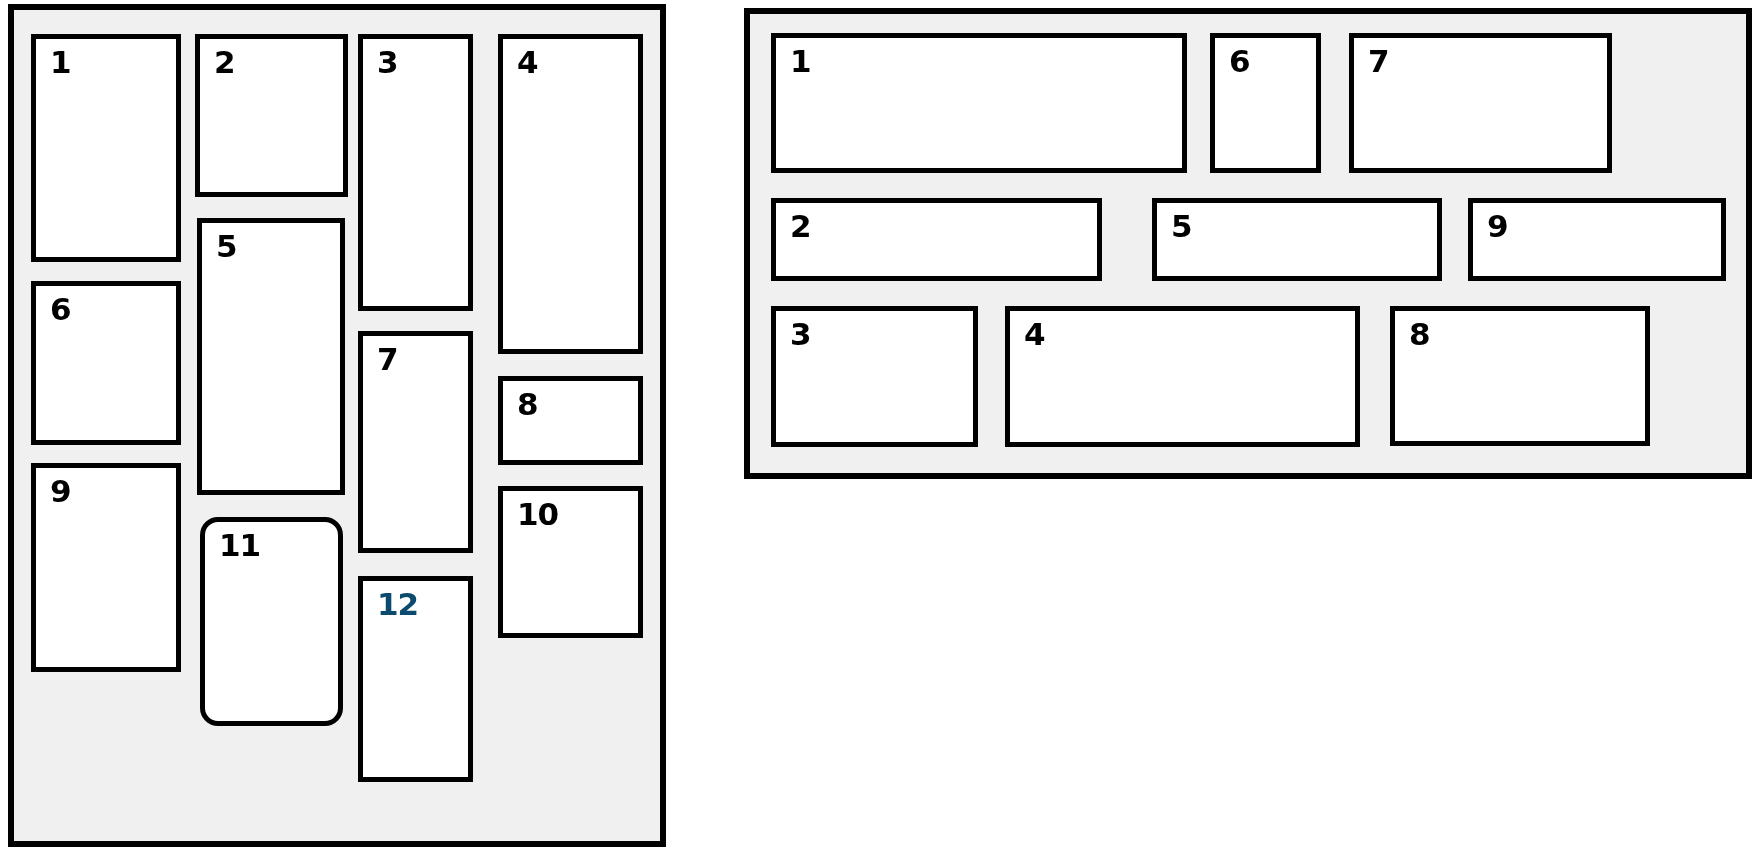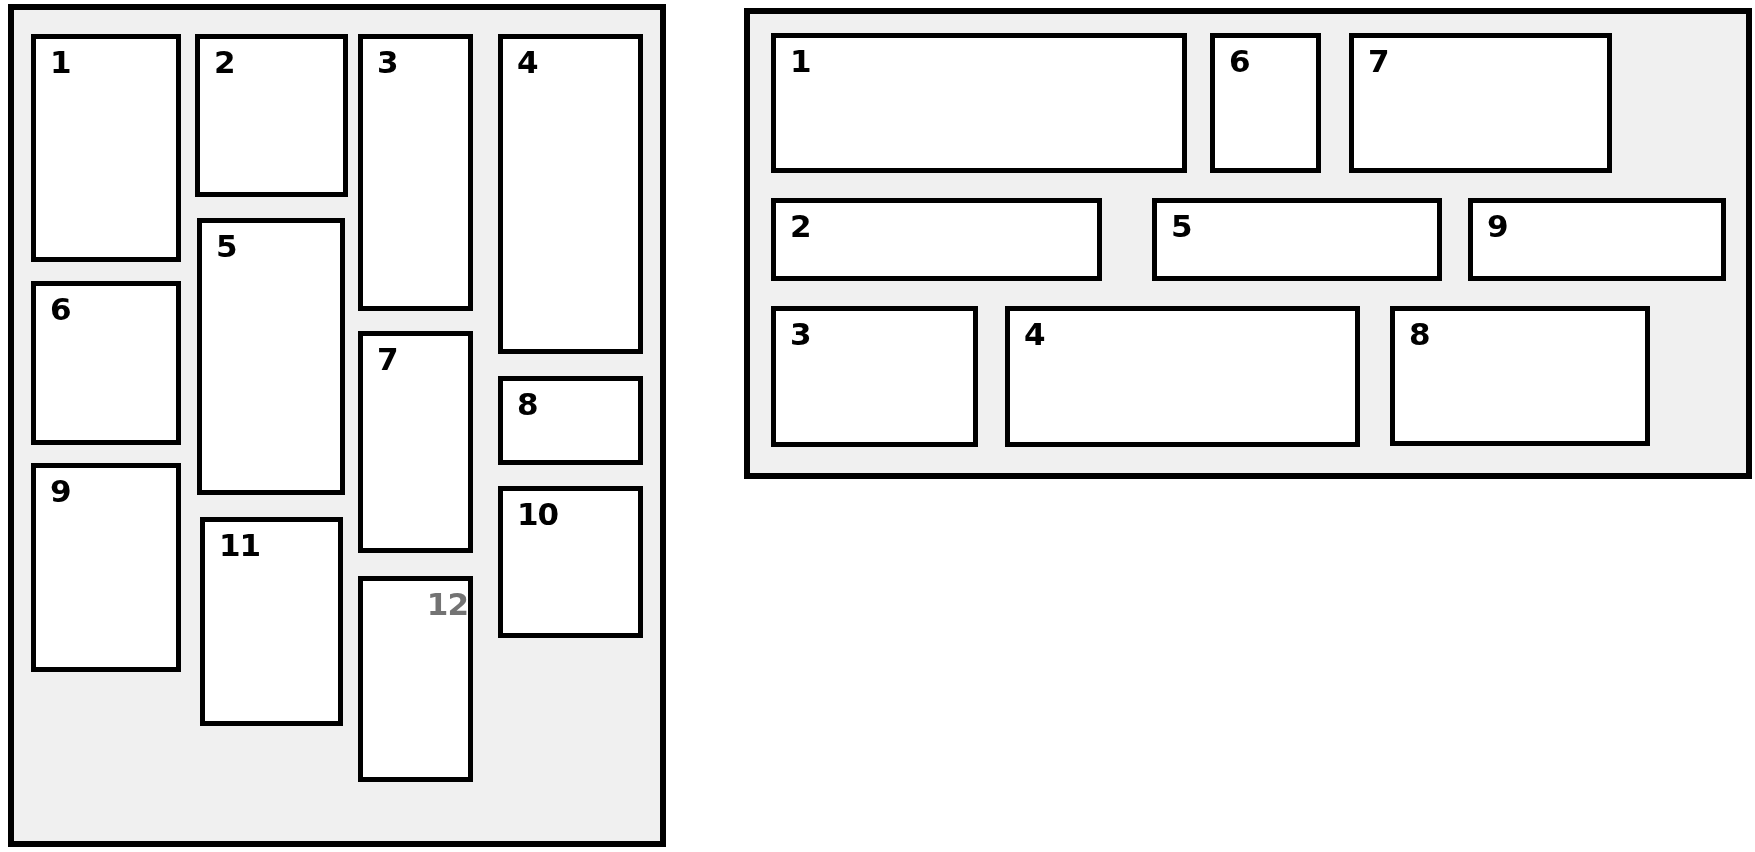--- a/index.html
+++ b/index.html
@@ -59,25 +59,25 @@
       </div>
       <div class="masonry-item" style="left: 484px; top: 366px; width: 145px; height: 89px; background: rgb(255, 255, 255); border-color: rgb(0, 0, 0);">
         <span class="item-label" style="color: rgb(0, 0, 0);">8</span>
       </div>
       <div class="masonry-item" style="left: 17px; top: 453px; width: 150px; height: 209px; background: rgb(255, 255, 255); border-color: rgb(0, 0, 0);">
         <span class="item-label" style="color: rgb(0, 0, 0);">9</span>
       </div>
       <div class="masonry-item" style="left: 484px; top: 476px; width: 145px; height: 152px; background: rgb(255, 255, 255); border-color: rgb(0, 0, 0);">
         <span class="item-label" style="color: rgb(0, 0, 0);">10</span>
       </div>
-      <div class="masonry-item" style="left: 186px; top: 507px; width: 143px; height: 209px; background: rgb(255, 255, 255); border-color: rgb(0, 0, 0);">
+      <div class="masonry-item" style="left: 186px; top: 507px; width: 143px; height: 209px; background: rgb(255, 255, 255); border-color: rgb(0, 0, 0); border-radius: 18px;">
         <span class="item-label" style="color: rgb(0, 0, 0);">11</span>
       </div>
       <div class="masonry-item" style="left: 344px; top: 566px; width: 115px; height: 206px; background: rgb(255, 255, 255); border-color: rgb(0, 0, 0);">
-        <span class="item-label" style="color: #737373; text-align: right;">12</span>
+        <span class="item-label" style="color: #0c4a6e;">12</span>
       </div>
     </div>
   <div class="panel" style="left: 744px; top: 8px; width: 1008px; height: 471px; background: rgb(240, 240, 240); border-color: rgb(0, 0, 0);">
       <div class="masonry-item" style="left: 21px; top: 19px; width: 416px; height: 140px; background: rgb(255, 255, 255); border-color: rgb(0, 0, 0);">
         <span class="item-label" style="color: rgb(0, 0, 0);">1</span>
       </div>
       <div class="masonry-item" style="left: 21px; top: 184px; width: 331px; height: 83px; background: rgb(255, 255, 255); border-color: rgb(0, 0, 0);">
         <span class="item-label" style="color: rgb(0, 0, 0);">2</span>
       </div>
       <div class="masonry-item" style="left: 21px; top: 292px; width: 207px; height: 141px; background: rgb(255, 255, 255); border-color: rgb(0, 0, 0);">

